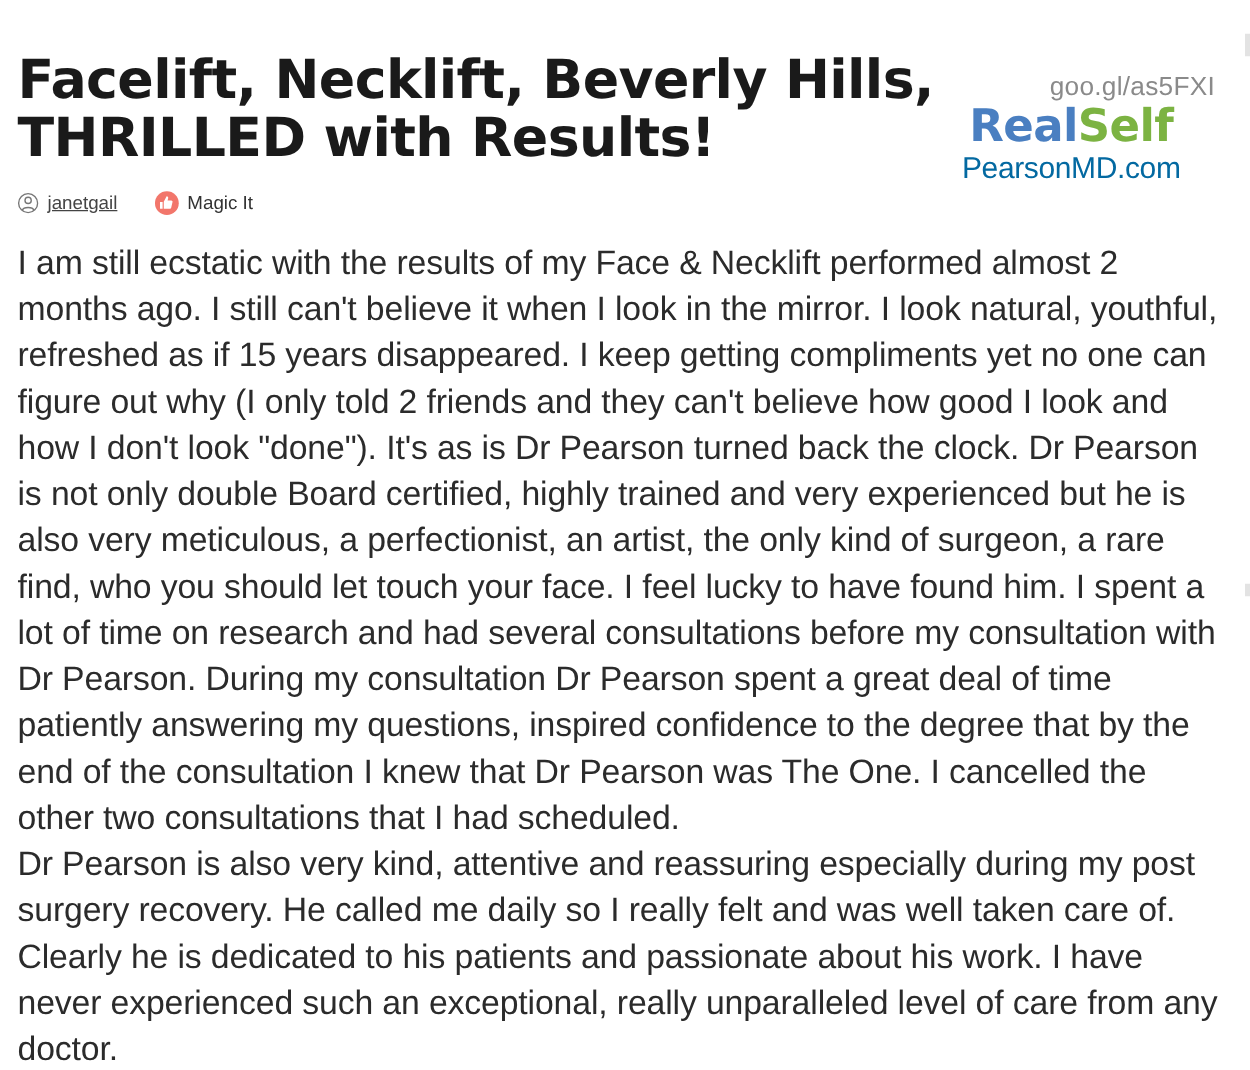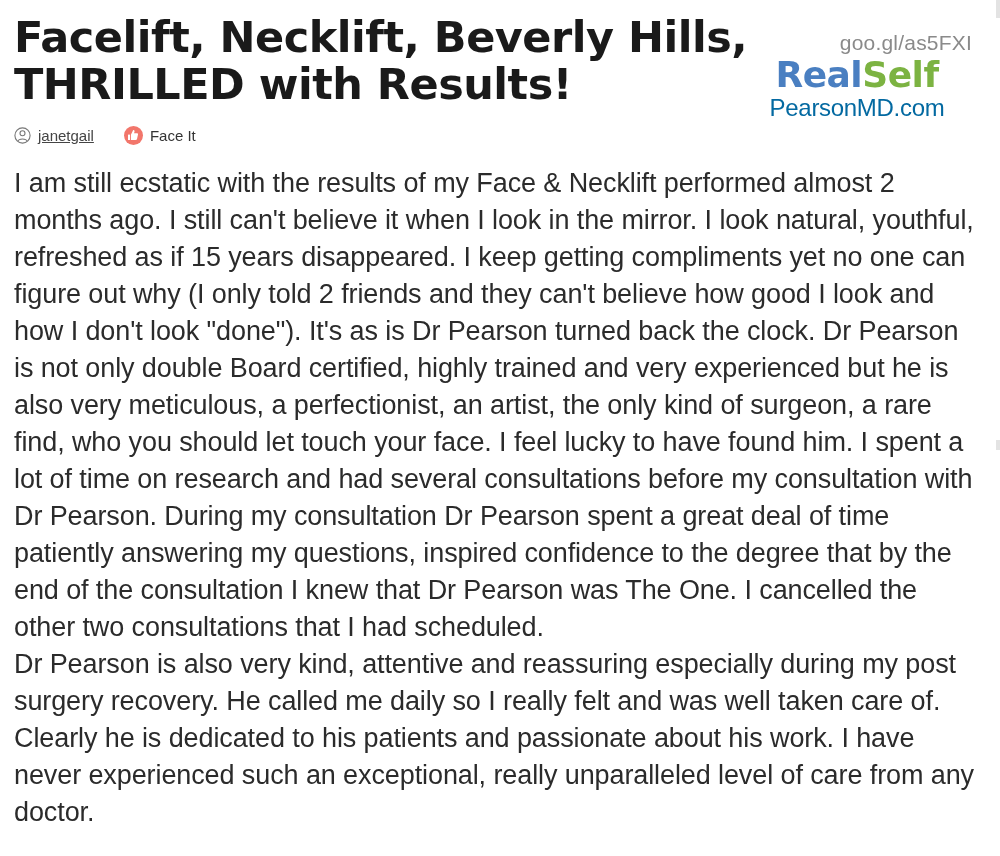--- a/index.html
+++ b/index.html
@@ -15,20 +15,21 @@
     position: relative;
     overflow: hidden;
   }
 
   .page {
     position: relative;
     width: 1000px;
     height: 636px;
     box-sizing: border-box;
     padding: 14px 18px 0 14px;
+    margin-top: 27px;
   }
 
   
   .header {
     position: relative;
   }
 
   .review-title {
     font-size: 43px;
     line-height: 47px;
@@ -164,21 +165,21 @@
       <span class="meta-link">janetgail</span>
     </div>
 
     <div class="meta-item">
       <span class="icon worth-it-icon">
         <svg width="12" height="12" viewBox="0 0 12 12">
           <path d="M1 5.6h2.1V11H1z" fill="#ffffff"></path>
           <path d="M4 5.4 L6.2 1.1 C7.3 1 7.8 1.8 7.5 2.8 L7.05 4.3 H10 c0.8 0 1.2 0.6 1 1.3 L10 9.9 c-0.15 0.7-0.6 1.1-1.3 1.1 H4z" fill="#ffffff"></path>
         </svg>
       </span>
-      <span class="worth-it-text">Face It</span>
+      <span class="worth-it-text">Magic It</span>
     </div>
 
 
   </div>
 
   <div class="review-body">
     <p>I am still ecstatic with the results of my Face &amp; Necklift performed almost 2 months ago. I still can't believe it when I look in the mirror. I look natural, youthful, refreshed as if 15 years disappeared. I keep getting compliments yet no one can figure out why (I only told 2 friends and they can't believe how good I look and how I don't look "done"). It's as is Dr Pearson turned back the clock. Dr Pearson is not only double Board certified, highly trained and very experienced but he is also very meticulous, a perfectionist, an artist, the only kind of surgeon, a rare find, who you should let touch your face. I feel lucky to have found him. I spent a lot of time on research and had several consultations before my consultation with Dr Pearson. During my consultation Dr Pearson spent a great deal of time patiently answering my questions, inspired confidence to the degree that by the end of the consultation I knew that Dr Pearson was The One. I cancelled the other two consultations that I had scheduled.</p>
     <p>Dr Pearson is also very kind, attentive and reassuring especially during my post surgery recovery. He called me daily so I really felt and was well taken care of. Clearly he is dedicated to his patients and passionate about his work. I have never experienced such an exceptional, really unparalleled level of care from any doctor.</p>
   </div>
 

